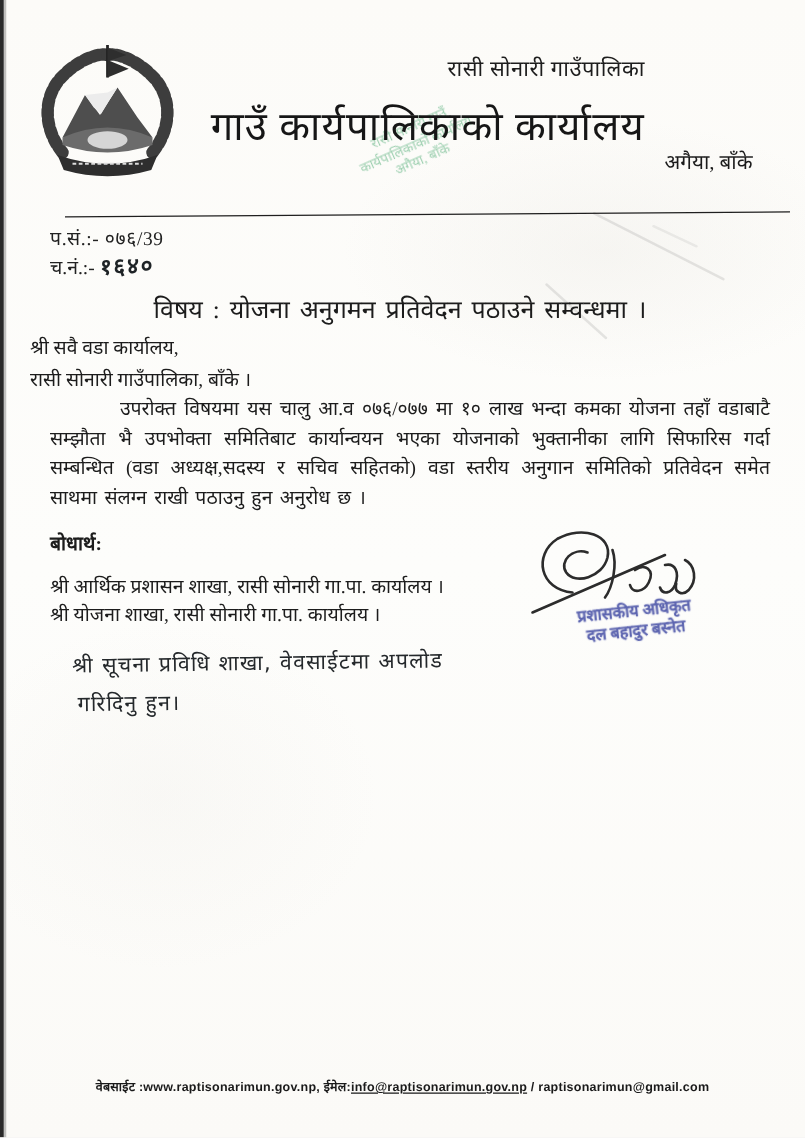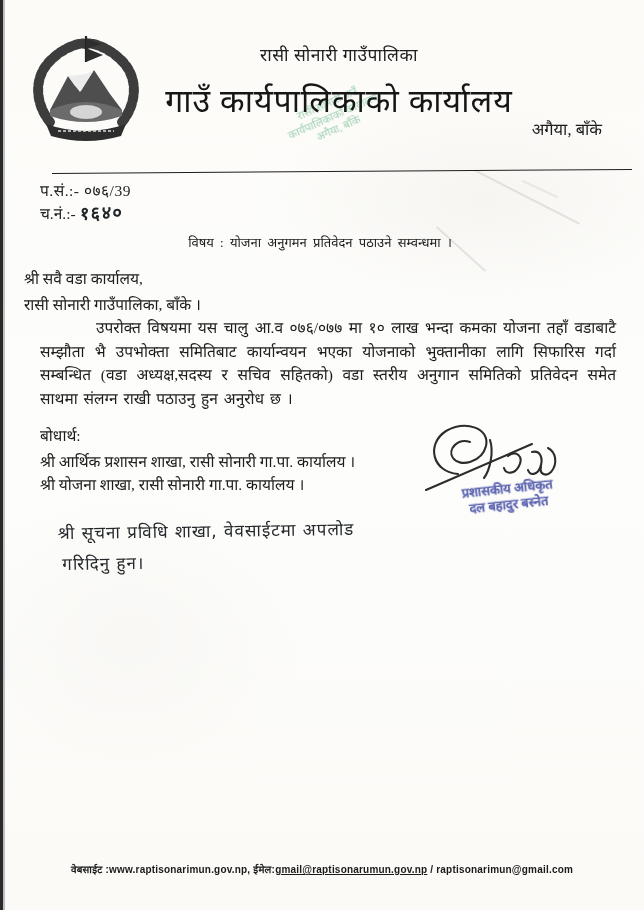--- a/index.html
+++ b/index.html
@@ -21,21 +21,21 @@
   
   .edge-left{left:0;top:0;width:3px;height:910px;background:#2a2a2a;}
   .edge-left2{left:3px;top:0;width:2px;height:910px;background:rgba(80,80,80,.35);}
   .crease{height:2px;background:rgba(120,120,120,.18);border-radius:2px;}
   .crease1{left:468px;top:196px;width:118px;transform:rotate(27deg);}
   .crease2{left:428px;top:248px;width:66px;transform:rotate(42deg);}
   .crease3{left:520px;top:188px;width:40px;transform:rotate(25deg);background:rgba(120,120,120,.12);}
 
   
   .emblem{left:26px;top:32px;width:120px;height:122px;}
-  .head-block{left:139px;top:42px;width:400px;text-align:center;}
+  .head-block{left:116px;top:42px;width:400px;text-align:right;}
   .muni-name{font-size:17.5px;letter-spacing:.5px;color:#1d1d1d;}
   .office-title{font-size:32px;margin-top:12px;color:#161616;letter-spacing:1px;}
   .addr-right{right:42px;top:116px;text-align:right;font-size:16.5px;line-height:27px;color:#1b1b1b;}
 
   .stamp-watermark{
     left:258px;top:96px;width:150px;
     transform:rotate(-24deg);
     color:#3fa468;opacity:.5;
     font-size:11px;line-height:13.5px;text-align:center;
     filter:blur(.4px);
@@ -48,33 +48,33 @@
   .date-line{left:438px;top:176px;font-size:15.5px;}
   .cha-line{left:40px;top:200px;font-size:15.5px;}
   .hand{
     font-family:"DejaVu Sans",sans-serif;
     color:#1e2326;
     letter-spacing:1.5px;
   }
   .hand-num{display:inline-block;font-size:18px;transform:rotate(-2deg) skewX(-4deg);font-weight:600;}
   .hand-date{display:inline-block;font-size:15px;transform:rotate(-1deg);letter-spacing:1px;}
 
-  .subject{left:20px;top:233px;width:600px;text-align:center;font-size:13px;color:#1c1c1c;word-spacing:3px;}
+  .subject{left:20px;top:233px;width:600px;text-align:center;font-size:20px;color:#1c1c1c;word-spacing:3px;}
 
   .recipient{left:24px;top:266px;font-size:15.5px;line-height:26px;color:#1c1c1c;}
 
   .body-para{
     left:40px;top:316px;width:576px;
     font-size:15.5px;line-height:23.5px;
     text-align:justify;text-indent:56px;
     color:#1c1c1c;word-spacing:2px;
   }
 
   .cc-block{left:40px;top:424px;font-size:15.5px;line-height:23.5px;color:#1c1c1c;}
-  .cc-heading{font-weight:normal;margin-bottom:2px;}
+  .cc-heading{font-weight:bold;margin-bottom:10px;}
 
   .sig-svg{left:420px;top:418px;width:150px;height:82px;}
   .stamp-officer{
     left:418px;top:481px;width:180px;
     transform:rotate(-6deg);
     text-align:center;
     color:#4c55a8;opacity:.9;
     font-weight:bold;font-size:13px;line-height:16px;
     text-shadow:0 0 1px rgba(76,85,168,.6);
     filter:blur(.2px);
@@ -177,16 +177,16 @@
     <div>दल बहादुर बस्नेत</div>
   </div>
 
   <div class="abs hand-note">
     <div>श्री सूचना प्रविधि शाखा, वेवसाईटमा अपलोड</div>
     <div class="l2">गरिदिनु हुन।</div>
   </div>
 
   <div class="abs footer">
     <span>वेबसाईट :</span><span>www.raptisonarimun.gov.np,</span>
-    <span>ईमेल:</span><span class="email-underline">gmail@raptisonarumun.gov.np</span><span> / </span><span>raptisonarimun@gmail.com</span>
+    <span>ईमेल:</span><span class="email-underline">info@raptisonarimun.gov.np</span><span> / </span><span>raptisonarimun@gmail.com</span>
   </div>
 
 </div>
 
 </body></html>

